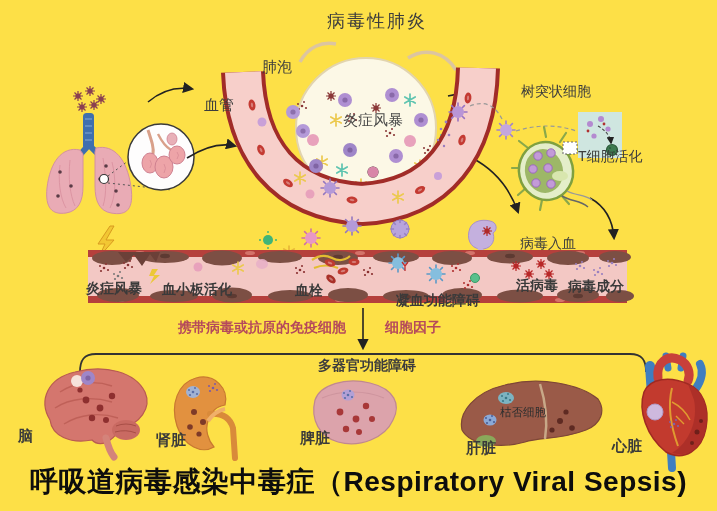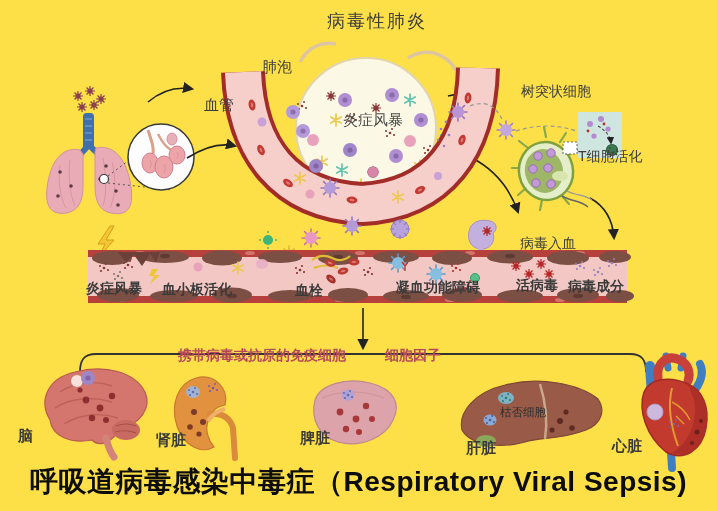--- a/index.html
+++ b/index.html
@@ -2,21 +2,21 @@
 <html><head>
 <meta charset="utf-8">
 <style>
   html,body{margin:0;padding:0;background:#ffffff;}
   #stage{position:relative;width:717px;height:511px;background:#fde047;overflow:hidden;
          font-family:"Liberation Sans","DejaVu Sans",sans-serif;}
   #art{position:absolute;left:0;top:0;z-index:1;}
   .lbl{position:absolute;z-index:2;white-space:nowrap;color:#3d3d3d;font-size:14px;line-height:1.15;}
   .lbl.big{font-size:18px;letter-spacing:2px;}
   .lbl.band{font-weight:600;color:#3a3a3a;}
-  .lbl.rose{color:#b5495b;font-weight:700;margin-top:28px;}
+  .lbl.rose{color:#b5495b;font-weight:700;}
   .lbl.organ{font-size:15px;font-weight:600;color:#3a3a3a;}
   .lbl.tiny{font-size:11.5px;color:#2f2f2f;}
   #bottom-title{position:absolute;z-index:2;left:0;top:463px;width:717px;text-align:center;
         font-size:28px;font-weight:bold;color:#0d0d0d;letter-spacing:0.5px;}
 </style>
 </head>
 <body>
 
 <div id="stage">
 
@@ -376,26 +376,27 @@
 <div class="lbl" style="left:262px;top:58px;font-size:15px;">肺泡</div>
 <div class="lbl" style="left:204px;top:96px;font-size:15px;">血管</div>
 <div class="lbl" style="left:343px;top:111px;font-size:15px;color:#4a4a4a;">炎症风暴</div>
 <div class="lbl" style="left:521px;top:83px;">树突状细胞</div>
 <div class="lbl" style="left:578px;top:148px;">T细胞活化</div>
 <div class="lbl" style="left:520px;top:235px;">病毒入血</div>
 
 <div class="lbl band" style="left:86px;top:280px;">炎症风暴</div>
 <div class="lbl band" style="left:162px;top:281px;">血小板活化</div>
 <div class="lbl band" style="left:295px;top:282px;">血栓</div>
-<div class="lbl band" style="left:396px;top:279px;">凝血功能障碍</div>
+<div class="lbl band" style="left:396px;top:292px;">凝血功能障碍</div>
 <div class="lbl band" style="left:516px;top:277px;">活病毒</div>
 <div class="lbl band" style="left:568px;top:279px;font-family:Liberation Mono, monospace;">病毒成分</div>
 
 <div class="lbl rose" style="left:178px;top:319px;">携带病毒或抗原的免疫细胞</div>
 <div class="lbl rose" style="left:385px;top:319px;">细胞因子</div>
+<div class="lbl" style="left:318px;top:357px;font-weight:600;">多器官功能障碍</div>
 
 <div class="lbl organ" style="left:18px;top:427px;">脑</div>
 <div class="lbl organ" style="left:156px;top:431px;">肾脏</div>
 <div class="lbl organ" style="left:300px;top:429px;">脾脏</div>
 <div class="lbl organ" style="left:466px;top:439px;">肝脏</div>
 <div class="lbl tiny" style="left:500px;top:406px;">枯否细胞</div>
 <div class="lbl organ" style="left:612px;top:437px;">心脏</div>
 
 <div id="bottom-title">呼吸道病毒感染中毒症（Respiratory Viral Sepsis)</div>
 

